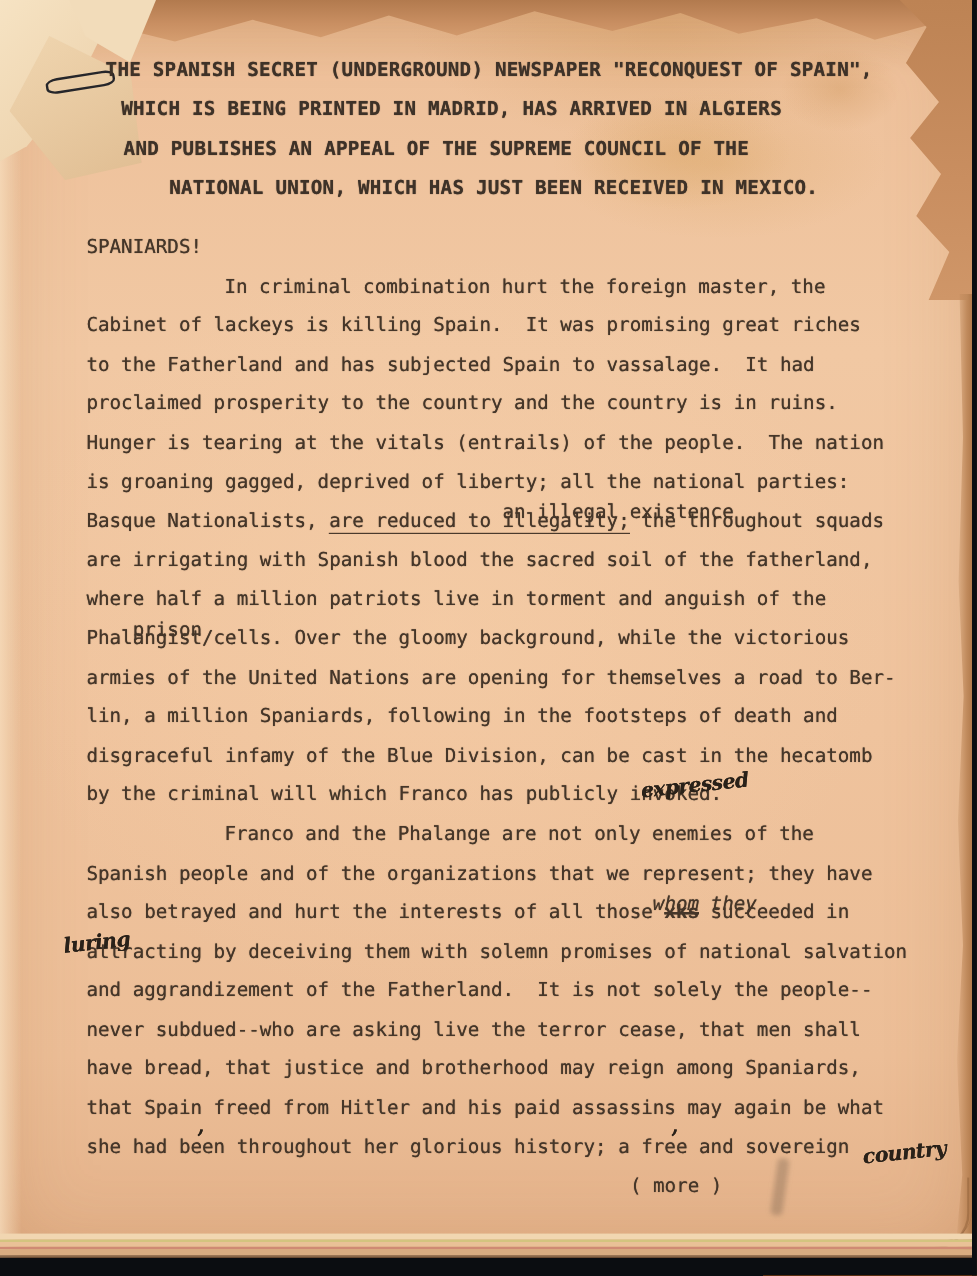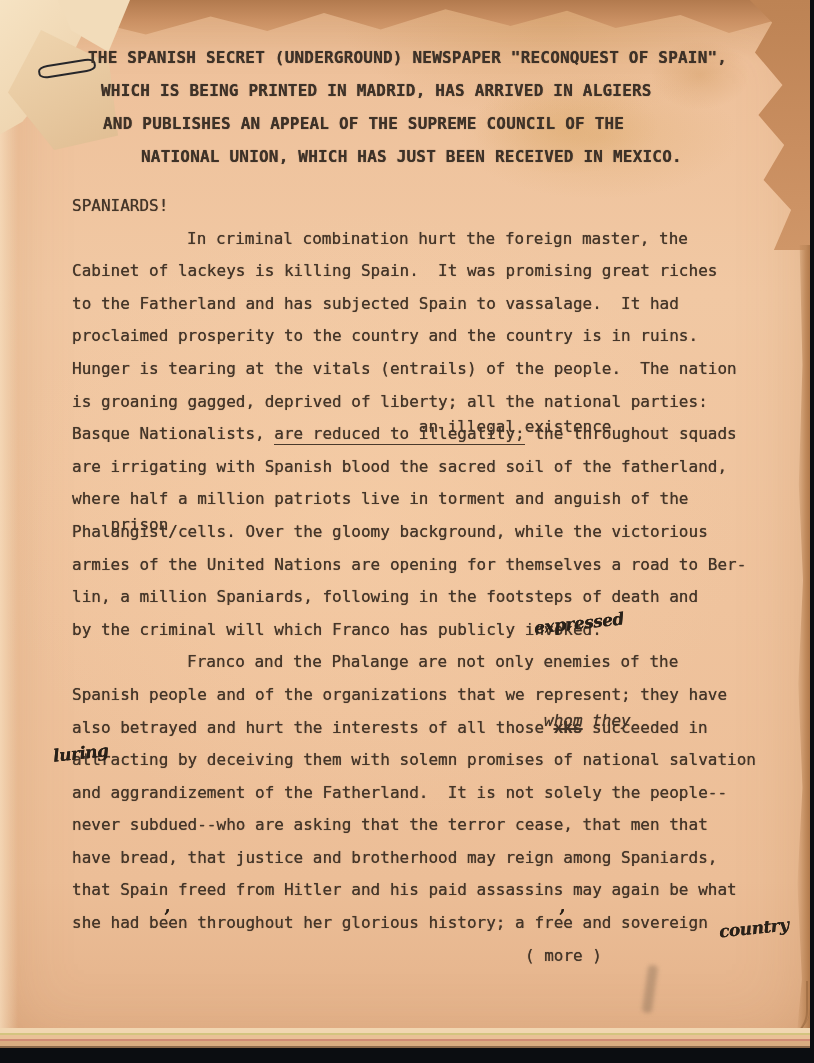--- a/index.html
+++ b/index.html
@@ -106,27 +106,28 @@
       <div class="line"><span>to the Fatherland and has subjected Spain to vassalage.  It had</span></div>
       <div class="line"><span>proclaimed prosperity to the country and the country is in ruins.</span></div>
       <div class="line"><span>Hunger is tearing at the vitals (entrails) of the people.  The nation</span></div>
       <div class="line"><span>is groaning gagged, deprived of liberty; all the national parties:</span></div>
       <div class="line"><span>Basque Nationalists, </span><span class="u">are reduced to illegality;</span><span> the throughout squads</span><span class="ins" style="left: 346.788px;">an illegal existence</span></div>
       <div class="line"><span>are irrigating with Spanish blood the sacred soil of the fatherland,</span></div>
       <div class="line"><span>where half a million patriots live in torment and anguish of the</span></div>
       <div class="line"><span>Phalangist/cells. Over the gloomy background, while the victorious</span><span class="ins" style="left: 38.532px;">prison</span></div>
       <div class="line"><span>armies of the United Nations are opening for themselves a road to Ber-</span></div>
       <div class="line"><span>lin, a million Spaniards, following in the footsteps of death and</span></div>
+      <div class="line"><span>disgraceful infamy of the Blue Division, can be cast in the hecatomb</span></div>
       <div class="line"><span>by the criminal will which Franco has publicly invoked.</span><span class="ins hand" style="left: 462.384px;">expressed</span></div>
       <div class="line" style="padding-left: 115px;"><span>Franco and the Phalange are not only enemies of the</span></div>
       <div class="line"><span>Spanish people and of the organizations that we represent; they have</span></div>
       <div class="line"><span>also betrayed and hurt the interests of all those </span><span class="s">xks</span><span> succeeded in</span><span class="ins" style="left: 472.017px; font-style: italic;">whom they</span></div>
       <div class="line"><span>attracting by deceiving them with solemn promises of national salvation</span><span class="ins hand" style="left: -19.266px;">luring</span></div>
       <div class="line"><span>and aggrandizement of the Fatherland.  It is not solely the people--</span></div>
-      <div class="line"><span>never subdued--who are asking that the terror cease, that men that</span></div>
+      <div class="line"><span>never subdued--who are asking live the terror cease, that men shall</span></div>
       <div class="line"><span>have bread, that justice and brotherhood may reign among Spaniards,</span></div>
       <div class="line"><span>that Spain freed from Hitler and his paid assassins may again be what</span><span class="ins hand" style="left: 92.4768px; top: 16px;">,</span><span class="ins hand" style="left: 487.43px; top: 16px;">,</span></div>
       <div class="line"><span>she had been throughout her glorious history; a free and sovereign</span><span class="ins hand" style="left: 647.338px; top: 5px;">country</span></div>
       <div class="line" style="padding-left: 299px; text-align: center;"><span>( more )</span></div>
     </div>
 
   <div class="stack">
     <div class="r1"></div>
     <div class="r2"></div>
     <div class="r3"></div>

